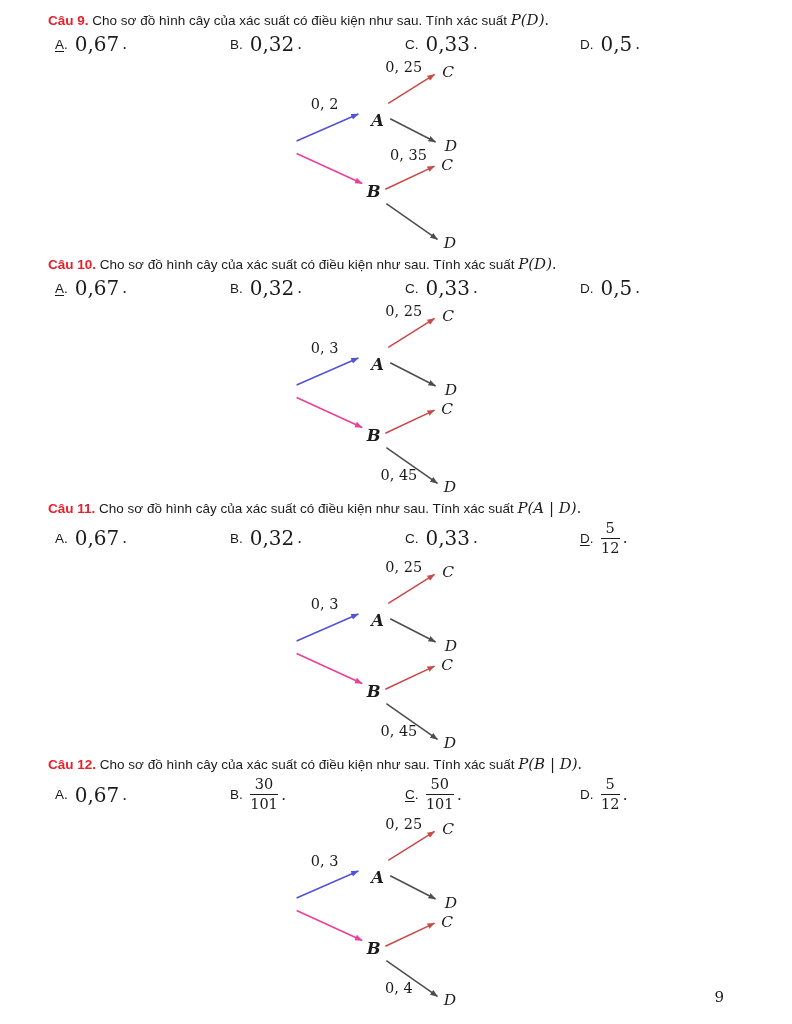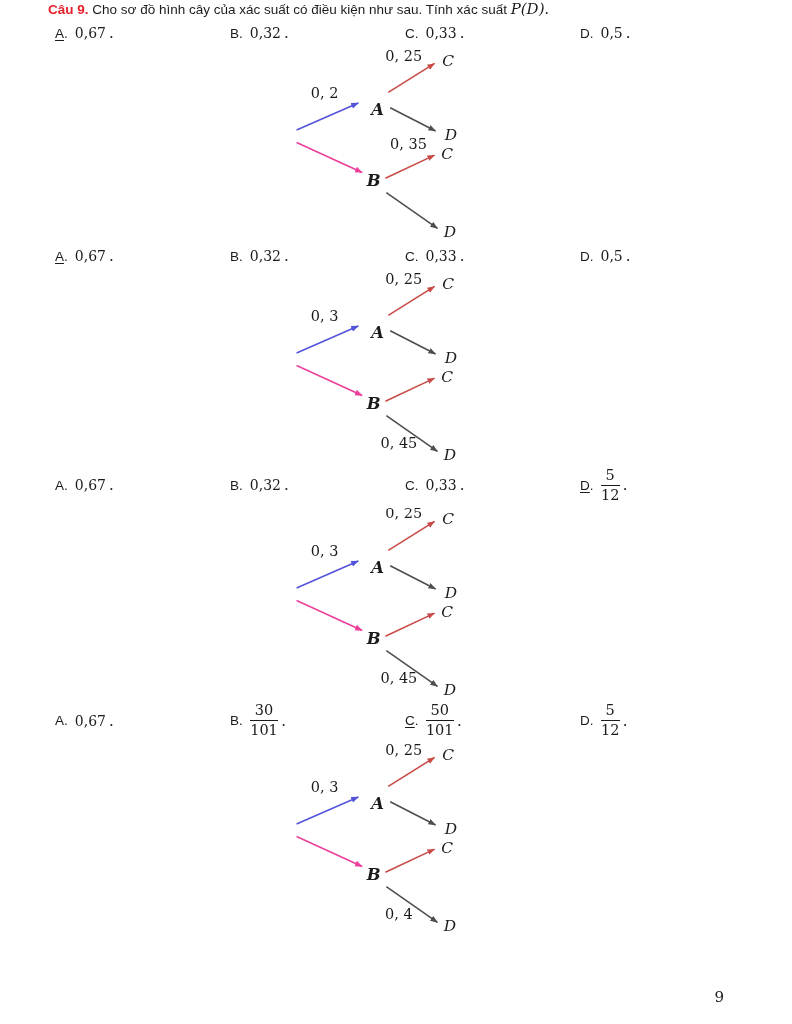--- a/index.html
+++ b/index.html
@@ -1,34 +1,34 @@
 <!DOCTYPE html>
 <html style="--q-label-color: #e8202a; --text-color: #1b1b1b;"><head>
 <meta charset="utf-8">
 <style>
   html,body{margin:0;padding:0;background:#ffffff;}
   .page{
     width:792px;height:1024px;position:relative;background:#fff;overflow:hidden;
     font-family:"Liberation Sans",sans-serif;color:var(--text-color,#1b1b1b);
-    box-sizing:border-box;
+    box-sizing:border-box;padding-top:11px;
   }
   .question{margin-bottom:2px;}
   .q-header{padding-left:48px;font-size:13.5px;margin-bottom:3px;white-space:nowrap;}
   .q-label{font-weight:bold;color:var(--q-label-color,#e8202a);}
   .q-prompt{color:var(--text-color,#1b1b1b);}
   .q-formula{font-family:"DejaVu Serif",serif;font-style:italic;font-size:15px;}
   .q-terminator{font-family:"DejaVu Serif",serif;font-size:14px;}
   .options{
     display:grid;grid-template-columns:175px 175px 175px auto;
     padding-left:55px;align-items:center;min-height:24px;margin-bottom:2px;
   }
   .option{display:flex;align-items:center;font-size:13.5px;}
   .opt-letter{white-space:nowrap;}
   .u{text-decoration:underline;text-underline-offset:2px;}
-  .opt-value{font-family:"DejaVu Serif",serif;font-size:14px;margin-left:7px;text-align:center;}
+  .opt-value{font-family:"DejaVu Serif",serif;font-size:20px;margin-left:7px;text-align:center;}
   .opt-suffix{font-family:"DejaVu Serif",serif;font-size:15px;margin-left:3px;}
   .frac{
     display:inline-block;text-align:center;font-family:"DejaVu Serif",serif;
     font-size:14.5px;line-height:1.15;vertical-align:middle;margin-left:7px;
   }
   .frac .num{display:block;border-bottom:1.2px solid var(--text-color,#1b1b1b);padding:0 5px 1px;}
   .frac .den{display:block;padding-top:1px;}
   .tree-wrap{margin-left:292px;margin-top:2px;margin-bottom:4px;line-height:0;}
   .tree-svg text{fill:var(--text-color,#1b1b1b);font-family:"DejaVu Serif",serif;}
   .tree-svg text.node{font-style:italic;font-size:16px;}
@@ -94,20 +94,21 @@
             <text x="161" y="20" text-anchor="middle" class="node">C</text>
             <text x="164" y="96" text-anchor="middle" class="node">D</text>
             <text x="160" y="116" text-anchor="middle" class="node">C</text>
             <text x="163" y="197" text-anchor="middle" class="node">D</text>
             <text x="33" y="53" text-anchor="middle" class="plabel">0, 2</text>
             <text x="115" y="14" text-anchor="middle" class="plabel">0, 25</text>
             <text x="120" y="106" text-anchor="middle" class="plabel">0, 35</text>
           </svg></div>
       </div>
       <div class="question">
+        <div class="q-header"><span class="q-label">Câu 10.</span><span class="q-prompt"> Cho sơ đồ hình cây của xác suất có điều kiện như sau. Tính xác suất </span><span class="q-formula">P(D)</span><span class="q-terminator">.</span></div>
         <div class="options">
           <div class="option">
             <span class="opt-letter"><span class="u">A</span>.</span>
             <span class="opt-value">0,67</span>
             <span class="opt-suffix">.</span>
           </div>
           <div class="option">
             <span class="opt-letter"><span>B</span>.</span>
             <span class="opt-value">0,32</span>
             <span class="opt-suffix">.</span>
@@ -149,20 +150,21 @@
             <text x="161" y="20" text-anchor="middle" class="node">C</text>
             <text x="164" y="96" text-anchor="middle" class="node">D</text>
             <text x="160" y="116" text-anchor="middle" class="node">C</text>
             <text x="163" y="197" text-anchor="middle" class="node">D</text>
             <text x="33" y="53" text-anchor="middle" class="plabel">0, 3</text>
             <text x="115" y="14" text-anchor="middle" class="plabel">0, 25</text>
             <text x="110" y="184" text-anchor="middle" class="plabel">0, 45</text>
           </svg></div>
       </div>
       <div class="question">
+        <div class="q-header"><span class="q-label">Câu 11.</span><span class="q-prompt"> Cho sơ đồ hình cây của xác suất có điều kiện như sau. Tính xác suất </span><span class="q-formula">P(A | D)</span><span class="q-terminator">.</span></div>
         <div class="options">
           <div class="option">
             <span class="opt-letter"><span>A</span>.</span>
             <span class="opt-value">0,67</span>
             <span class="opt-suffix">.</span>
           </div>
           <div class="option">
             <span class="opt-letter"><span>B</span>.</span>
             <span class="opt-value">0,32</span>
             <span class="opt-suffix">.</span>
@@ -207,20 +209,21 @@
             <text x="161" y="20" text-anchor="middle" class="node">C</text>
             <text x="164" y="96" text-anchor="middle" class="node">D</text>
             <text x="160" y="116" text-anchor="middle" class="node">C</text>
             <text x="163" y="197" text-anchor="middle" class="node">D</text>
             <text x="33" y="53" text-anchor="middle" class="plabel">0, 3</text>
             <text x="115" y="14" text-anchor="middle" class="plabel">0, 25</text>
             <text x="110" y="184" text-anchor="middle" class="plabel">0, 45</text>
           </svg></div>
       </div>
       <div class="question">
+        <div class="q-header"><span class="q-label">Câu 12.</span><span class="q-prompt"> Cho sơ đồ hình cây của xác suất có điều kiện như sau. Tính xác suất </span><span class="q-formula">P(B | D)</span><span class="q-terminator">.</span></div>
         <div class="options">
           <div class="option">
             <span class="opt-letter"><span>A</span>.</span>
             <span class="opt-value">0,67</span>
             <span class="opt-suffix">.</span>
           </div>
           <div class="option">
             <span class="opt-letter"><span>B</span>.</span>
             <span class="frac">
               <span class="num">30</span>

